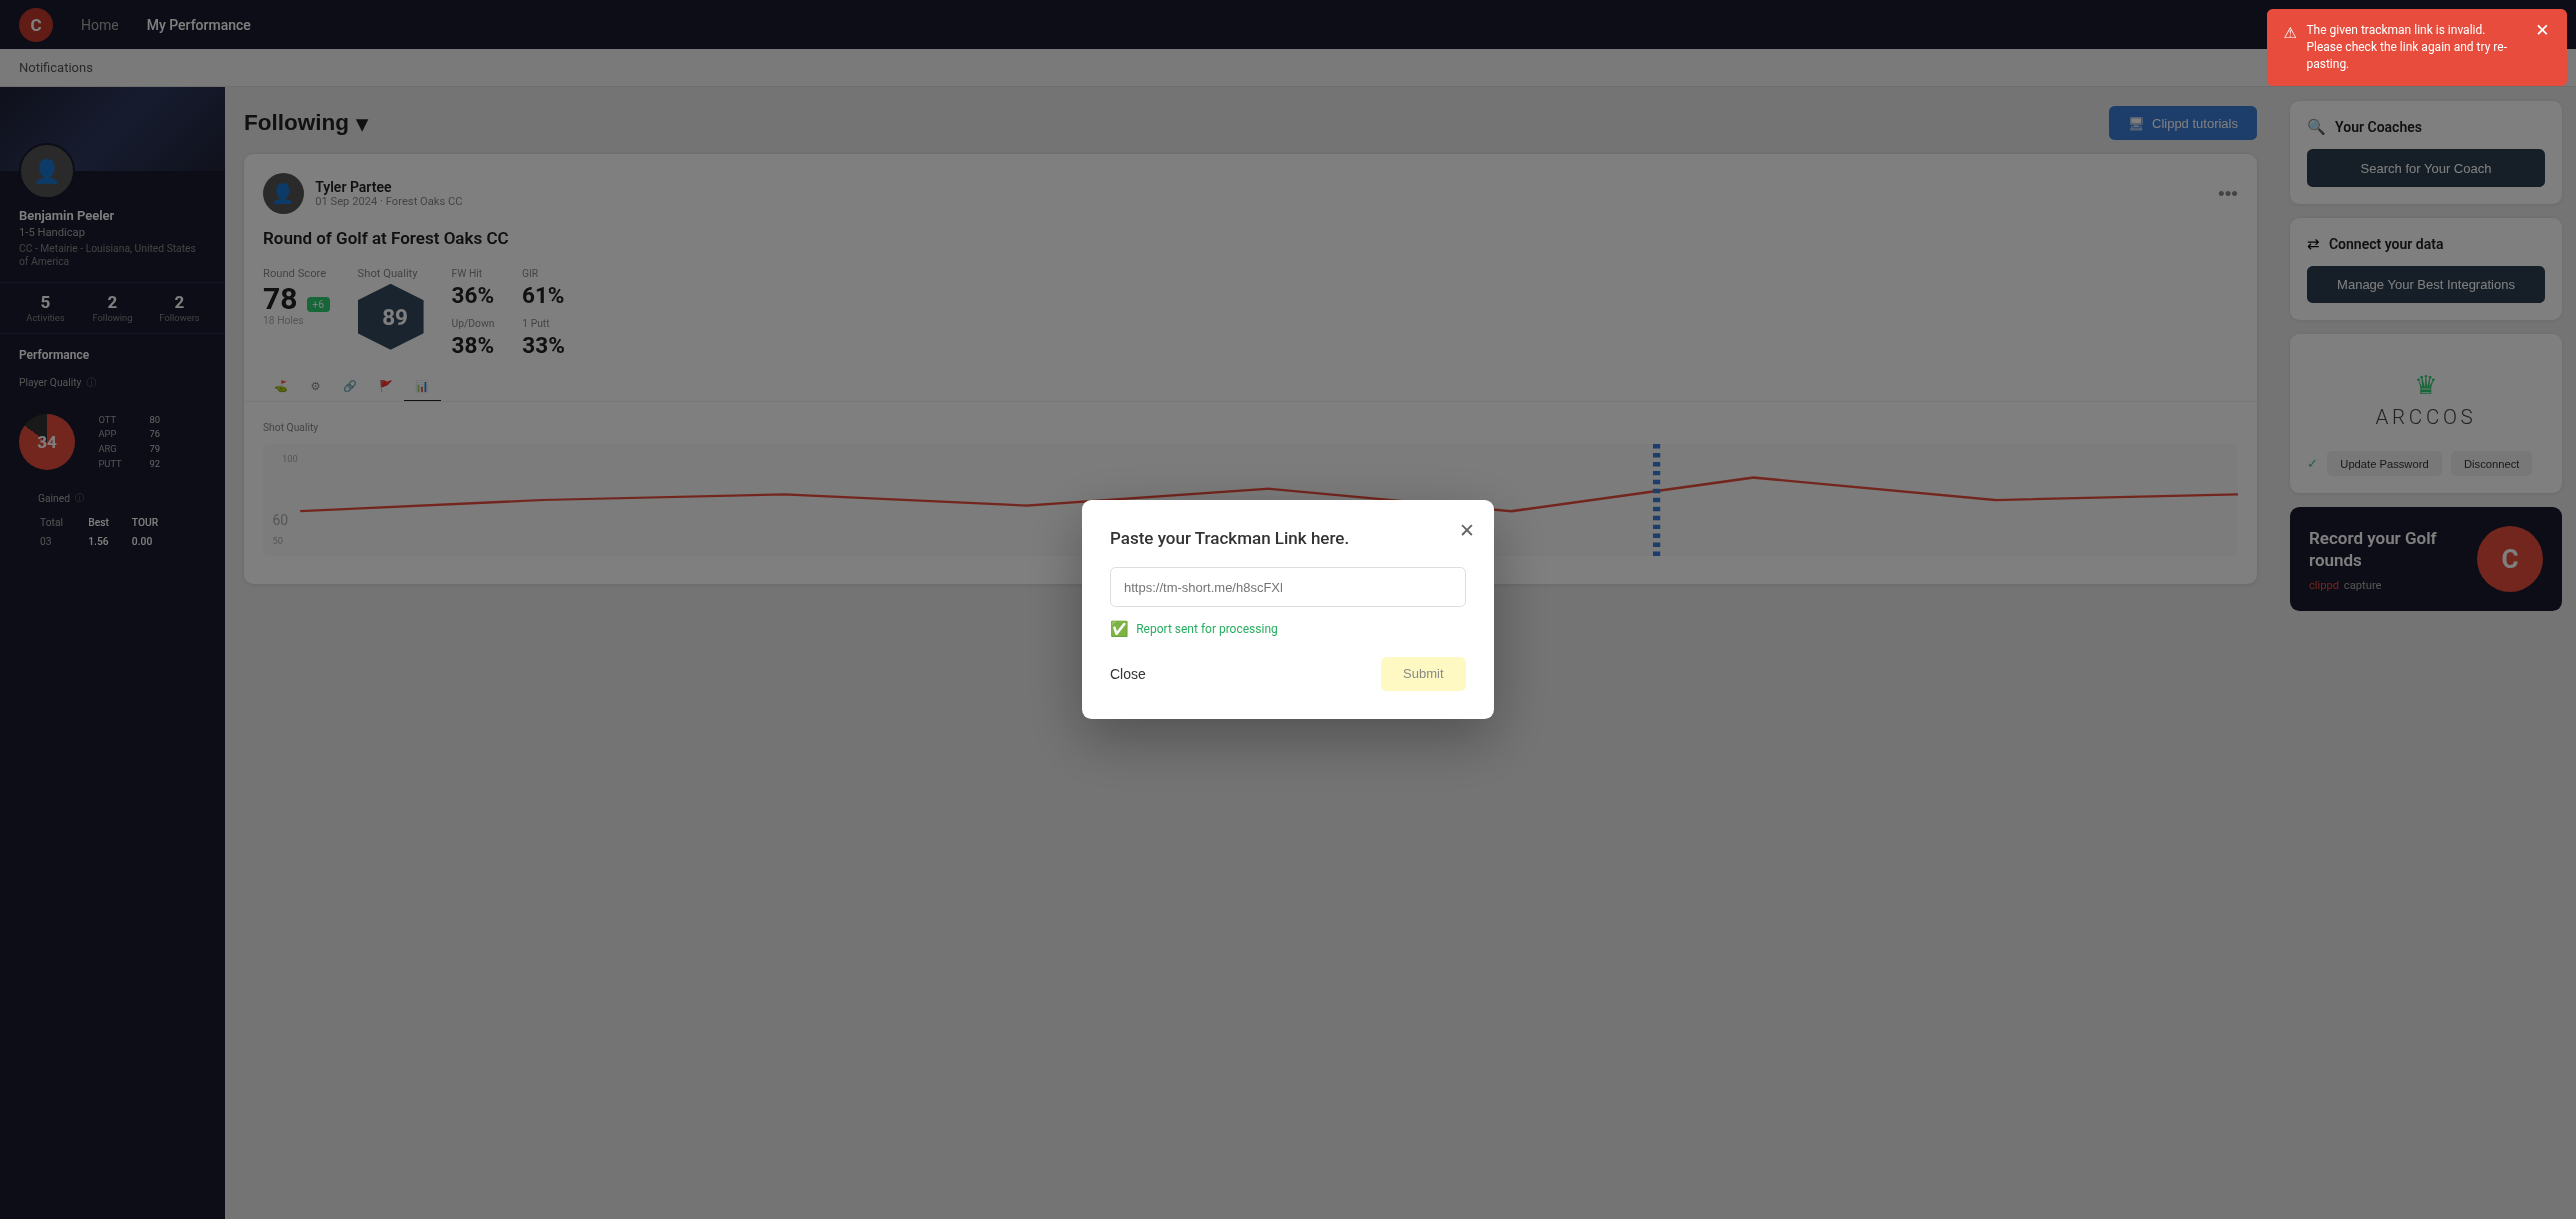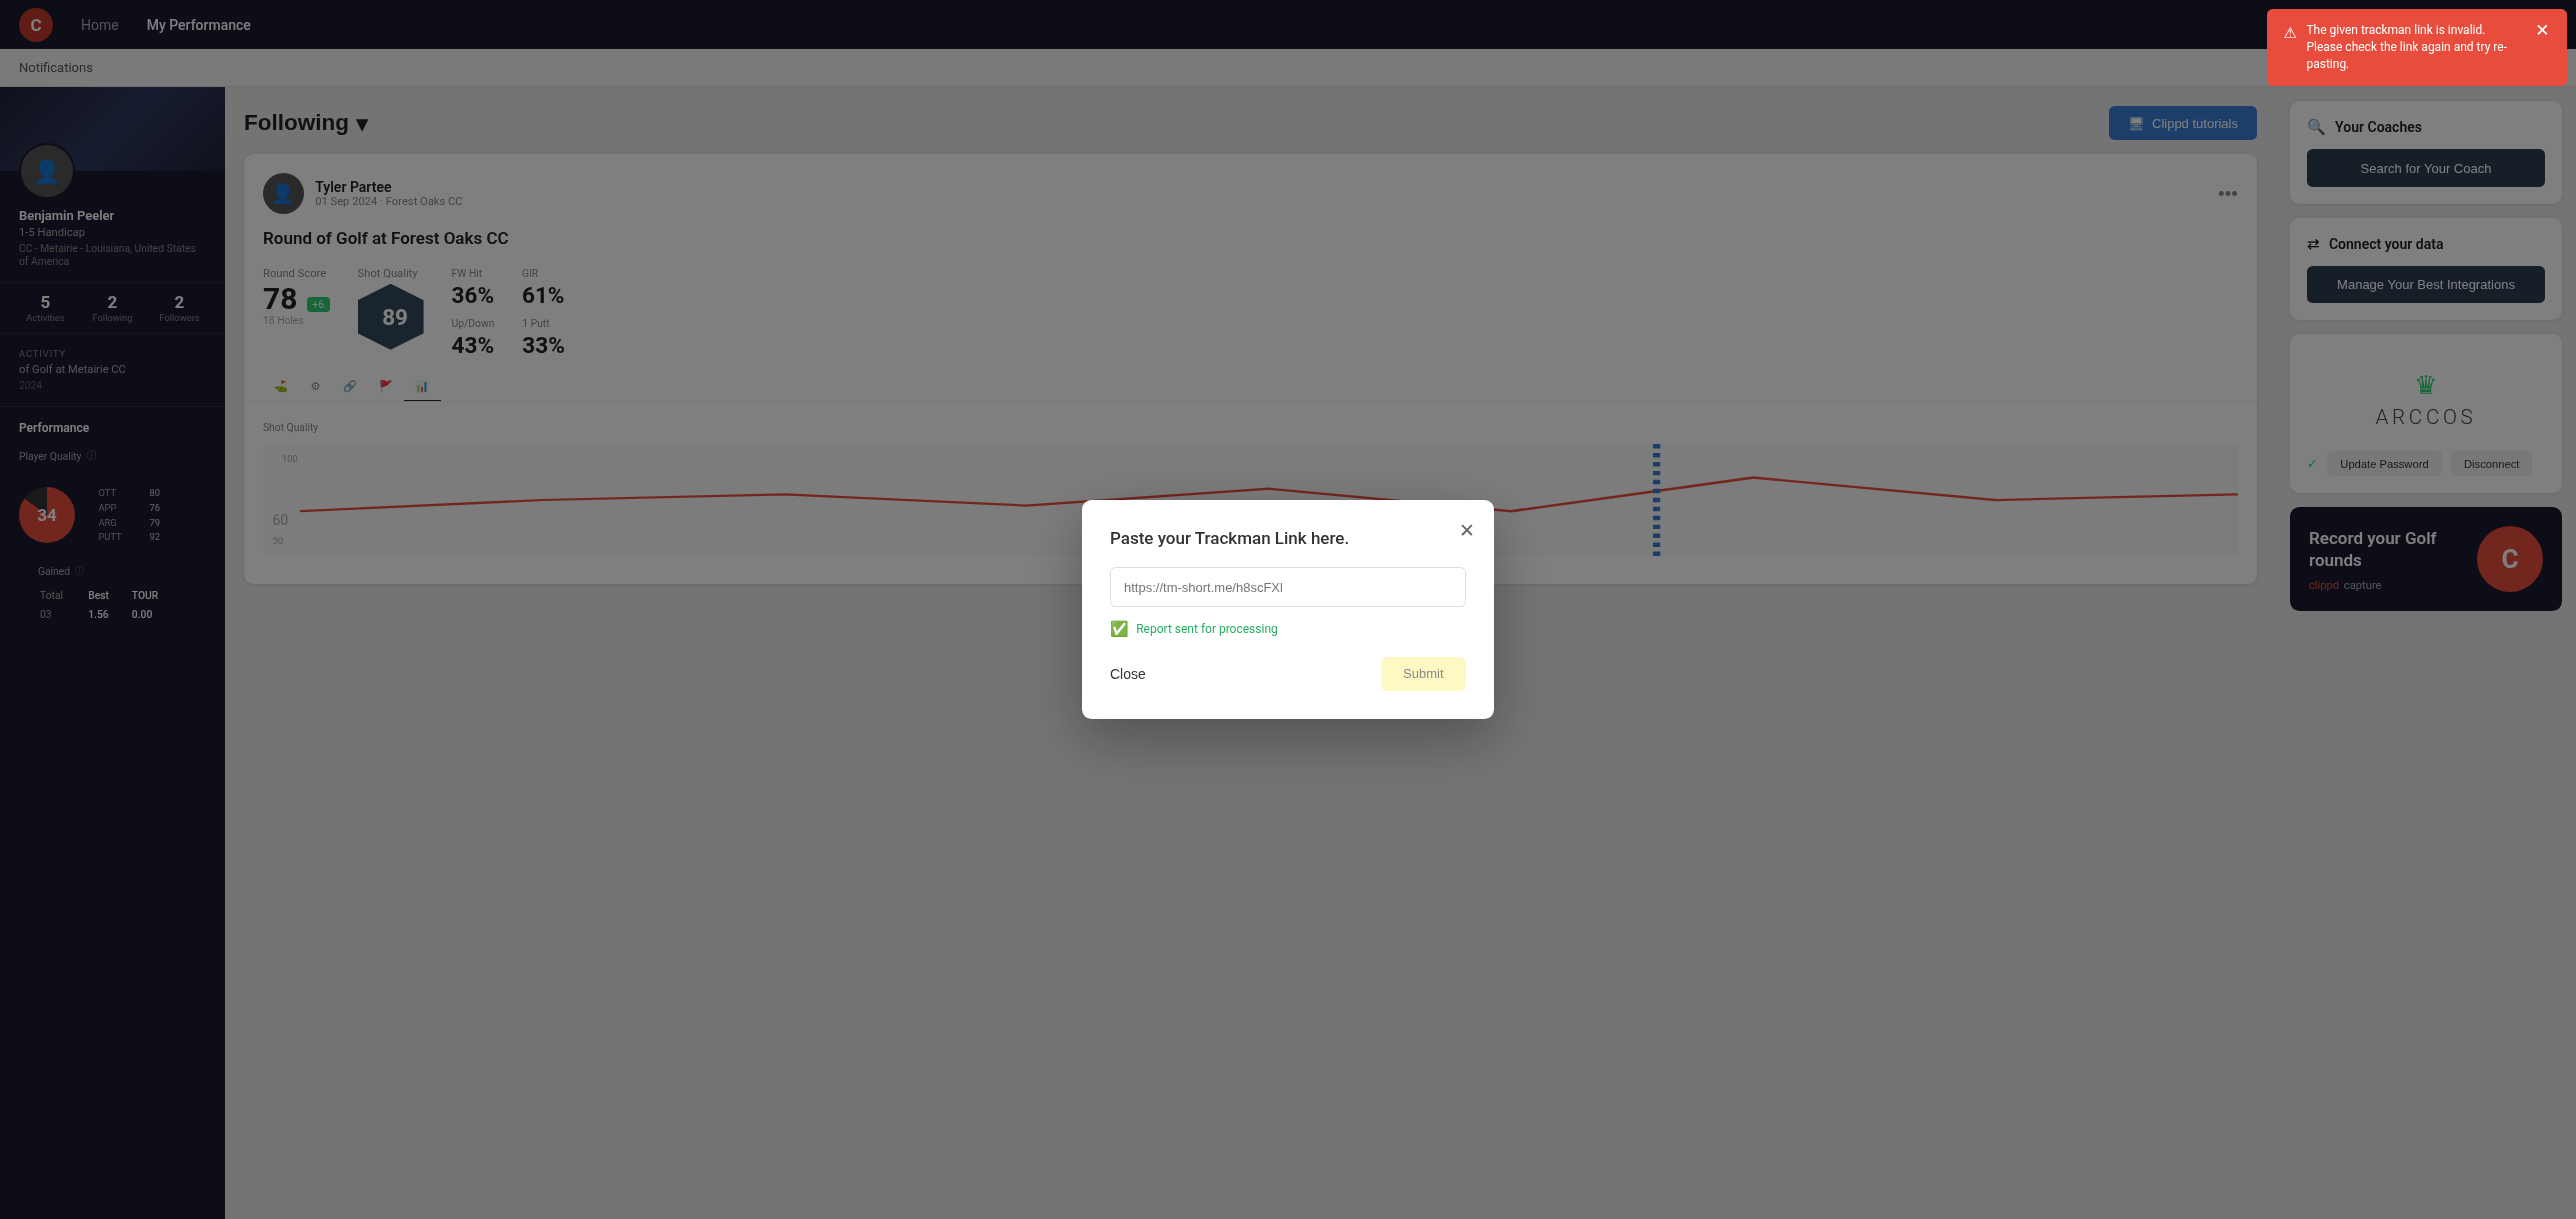--- a/index.html
+++ b/index.html
@@ -565,25 +565,20 @@
       <div class="stat-item">
         <div class="stat-value">2</div>
         <div class="stat-label">Following</div>
       </div>
       <div class="stat-item">
         <div class="stat-value">2</div>
         <div class="stat-label">Followers</div>
       </div>
     </div>
 
-    <div class="activity-section">
-      <div class="activity-label">Activity</div>
-      <div class="activity-value">of Golf at Metairie CC</div>
-      <div class="activity-date">2024</div>
-    </div>
 
     <div class="perf-section">
       <div class="perf-label">Performance</div>
 
       <div class="player-quality">
         <div class="pq-header">
           <span class="pq-title">Player Quality</span>
           <span style="color:#666;font-size:10.3px;">ⓘ</span>
         </div>
         <div class="pq-wrap">
@@ -695,21 +690,21 @@
                 <div class="feed-pct-val">36%</div>
               </div>
               <div>
                 <div class="feed-pct-label">GIR</div>
                 <div class="feed-pct-val">61%</div>
               </div>
             </div>
             <div style="display:flex;gap:28px;">
               <div>
                 <div class="feed-pct-label">Up/Down</div>
-                <div class="feed-pct-val">43%</div>
+                <div class="feed-pct-val">38%</div>
               </div>
               <div>
                 <div class="feed-pct-label">1 Putt</div>
                 <div class="feed-pct-val">33%</div>
               </div>
             </div>
           </div>
         </div>
 
         <div class="feed-tabs">

